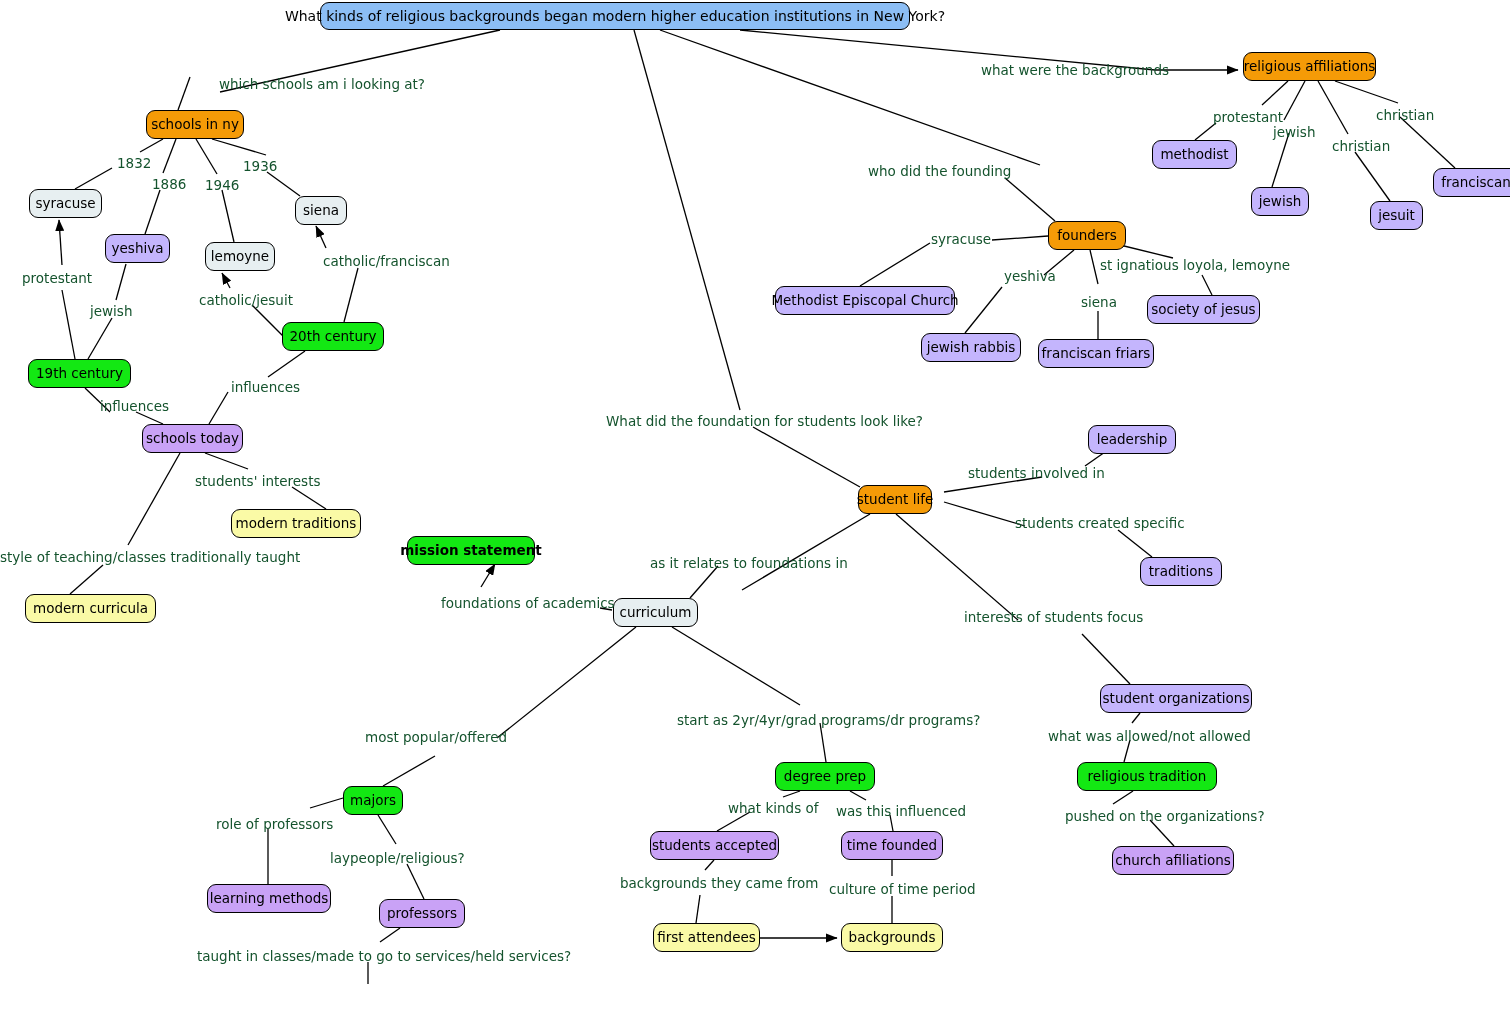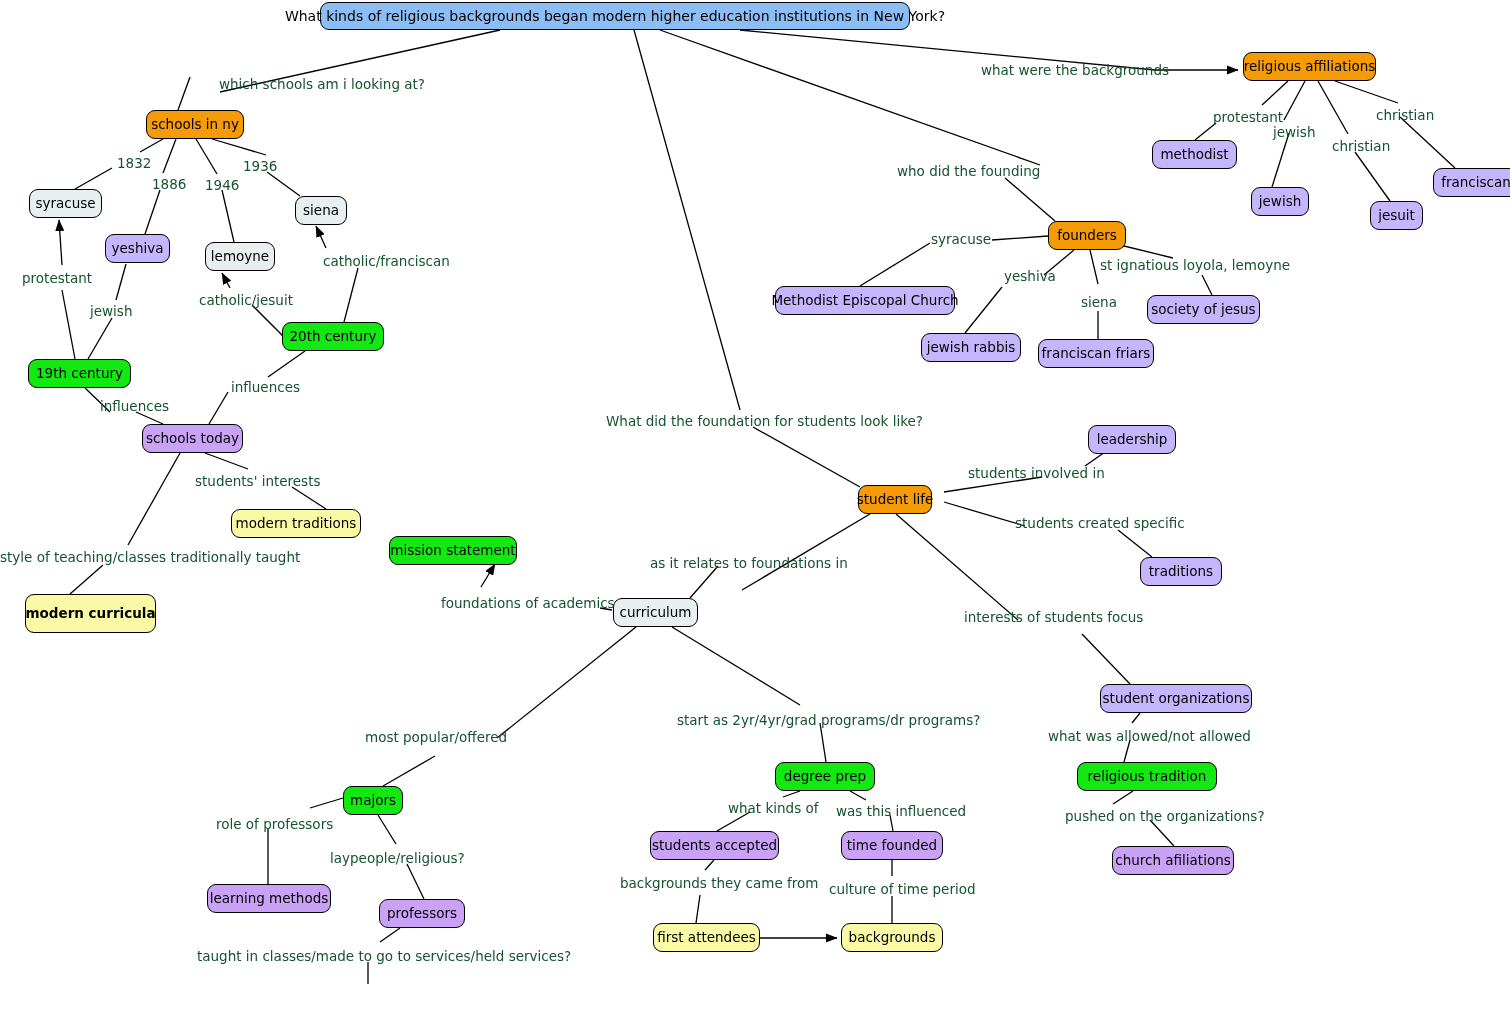--- a/index.html
+++ b/index.html
@@ -157,53 +157,53 @@
       <div class="node n-blue title-node" style="left: 320px; top: 2px; width: 590px; height: 28px;">What kinds of religious backgrounds began modern higher education institutions in New York?</div>
       <div class="node n-orange" style="left: 146px; top: 110px; width: 98px; height: 29px;">schools in ny</div>
       <div class="node n-plain" style="left: 29px; top: 189px; width: 73px; height: 29px;">syracuse</div>
       <div class="node n-white" style="left: 105px; top: 234px; width: 65px; height: 29px;">yeshiva</div>
       <div class="node n-plain" style="left: 205px; top: 242px; width: 70px; height: 29px;">lemoyne</div>
       <div class="node n-plain" style="left: 295px; top: 196px; width: 52px; height: 29px;">siena</div>
       <div class="node n-green" style="left: 28px; top: 359px; width: 103px; height: 29px;">19th century</div>
       <div class="node n-green" style="left: 282px; top: 322px; width: 102px; height: 29px;">20th century</div>
       <div class="node n-purple" style="left: 142px; top: 424px; width: 101px; height: 29px;">schools today</div>
       <div class="node n-yellow" style="left: 231px; top: 509px; width: 130px; height: 29px;">modern traditions</div>
-      <div class="node n-yellow" style="left: 25px; top: 594px; width: 131px; height: 39px; font-weight: bold;">modern curricula</div>
+      <div class="node n-yellow" style="left: 25px; top: 594px; width: 131px; height: 29px;">modern curricula</div>
       <div class="node n-orange" style="left: 1243px; top: 52px; width: 133px; height: 29px;">religious affiliations</div>
       <div class="node n-white" style="left: 1152px; top: 140px; width: 85px; height: 29px;">methodist</div>
       <div class="node n-white" style="left: 1251px; top: 187px; width: 58px; height: 29px;">jewish</div>
       <div class="node n-white" style="left: 1370px; top: 201px; width: 53px; height: 29px;">jesuit</div>
       <div class="node n-white" style="left: 1433px; top: 168px; width: 86px; height: 29px;">franciscan</div>
       <div class="node n-orange" style="left: 1048px; top: 221px; width: 78px; height: 29px;">founders</div>
       <div class="node n-white" style="left: 775px; top: 286px; width: 180px; height: 29px;">Methodist Episcopal Church</div>
       <div class="node n-white" style="left: 921px; top: 333px; width: 100px; height: 29px;">jewish rabbis</div>
       <div class="node n-white" style="left: 1038px; top: 339px; width: 116px; height: 29px;">franciscan friars</div>
       <div class="node n-white" style="left: 1147px; top: 295px; width: 113px; height: 29px;">society of jesus</div>
       <div class="node n-orange" style="left: 858px; top: 485px; width: 74px; height: 29px;">student life</div>
       <div class="node n-white" style="left: 1088px; top: 425px; width: 88px; height: 29px;">leadership</div>
       <div class="node n-white" style="left: 1140px; top: 557px; width: 82px; height: 29px;">traditions</div>
       <div class="node n-white" style="left: 1100px; top: 684px; width: 152px; height: 29px;">student organizations</div>
       <div class="node n-green" style="left: 1077px; top: 762px; width: 140px; height: 29px;">religious tradition</div>
       <div class="node n-purple" style="left: 1112px; top: 846px; width: 122px; height: 29px;">church afiliations</div>
-      <div class="node n-green" style="left: 389px; top: 536px; width: 128px; height: 29px;">mission statement</div>
+      <div class="node n-green" style="left: 407px; top: 536px; width: 128px; height: 29px; font-weight: bold;">mission statement</div>
       <div class="node n-plain" style="left: 613px; top: 598px; width: 85px; height: 29px;">curriculum</div>
       <div class="node n-green" style="left: 343px; top: 786px; width: 60px; height: 29px;">majors</div>
       <div class="node n-purple" style="left: 207px; top: 884px; width: 124px; height: 29px;">learning methods</div>
       <div class="node n-purple" style="left: 379px; top: 899px; width: 86px; height: 29px;">professors</div>
       <div class="node n-yellow" style="left: 338px; top: 1032px; width: 62px; height: 29px; font-weight: bold;">values</div>
       <div class="node n-green" style="left: 775px; top: 762px; width: 100px; height: 29px;">degree prep</div>
       <div class="node n-purple" style="left: 650px; top: 831px; width: 129px; height: 29px;">students accepted</div>
       <div class="node n-purple" style="left: 841px; top: 831px; width: 102px; height: 29px;">time founded</div>
       <div class="node n-yellow" style="left: 653px; top: 923px; width: 107px; height: 29px;">first attendees</div>
       <div class="node n-yellow" style="left: 841px; top: 923px; width: 102px; height: 29px;">backgrounds</div>
     </div>
   <div id="labels">
       <div class="edge-label" style="left: 219px; top: 78px;">which schools am i looking at?</div>
       <div class="edge-label" style="left: 981px; top: 64px;">what were the backgrounds</div>
-      <div class="edge-label" style="left: 897px; top: 165px;">who did the founding</div>
+      <div class="edge-label" style="left: 868px; top: 165px;">who did the founding</div>
       <div class="edge-label" style="left: 117px; top: 157px;">1832</div>
       <div class="edge-label" style="left: 152px; top: 178px;">1886</div>
       <div class="edge-label" style="left: 205px; top: 179px;">1946</div>
       <div class="edge-label" style="left: 243px; top: 160px;">1936</div>
       <div class="edge-label" style="left: 22px; top: 272px;">protestant</div>
       <div class="edge-label" style="left: 90px; top: 305px;">jewish</div>
       <div class="edge-label" style="left: 199px; top: 294px;">catholic/jesuit</div>
       <div class="edge-label" style="left: 323px; top: 255px;">catholic/franciscan</div>
       <div class="edge-label" style="left: 100px; top: 400px;">influences</div>
       <div class="edge-label" style="left: 231px; top: 381px;">influences</div>

